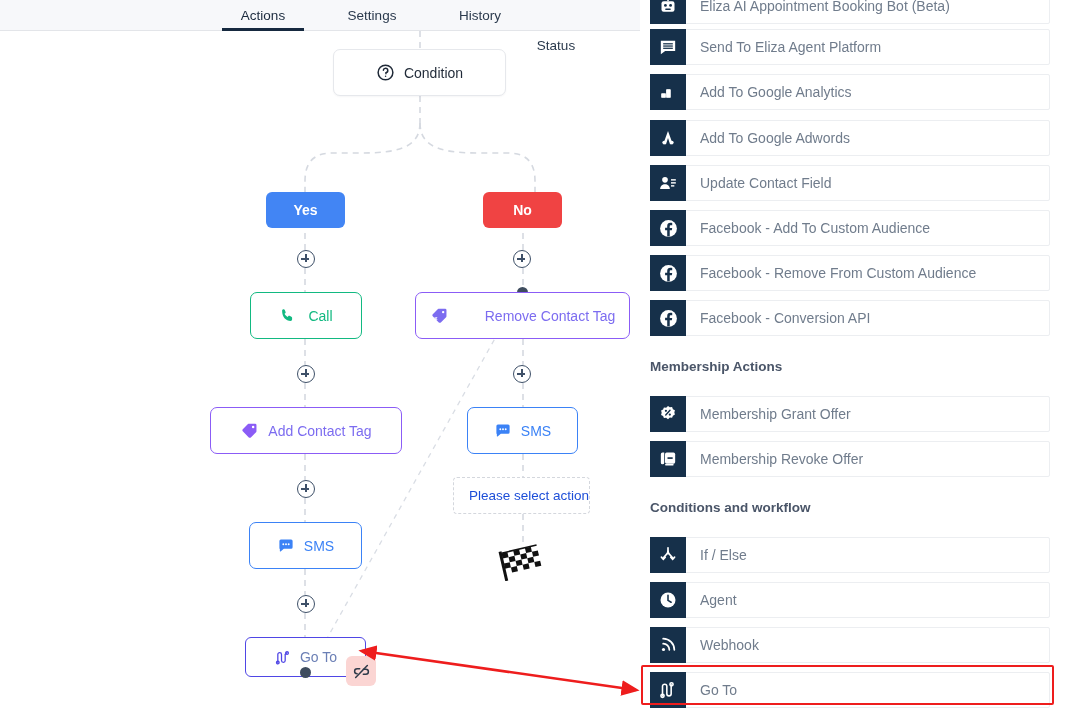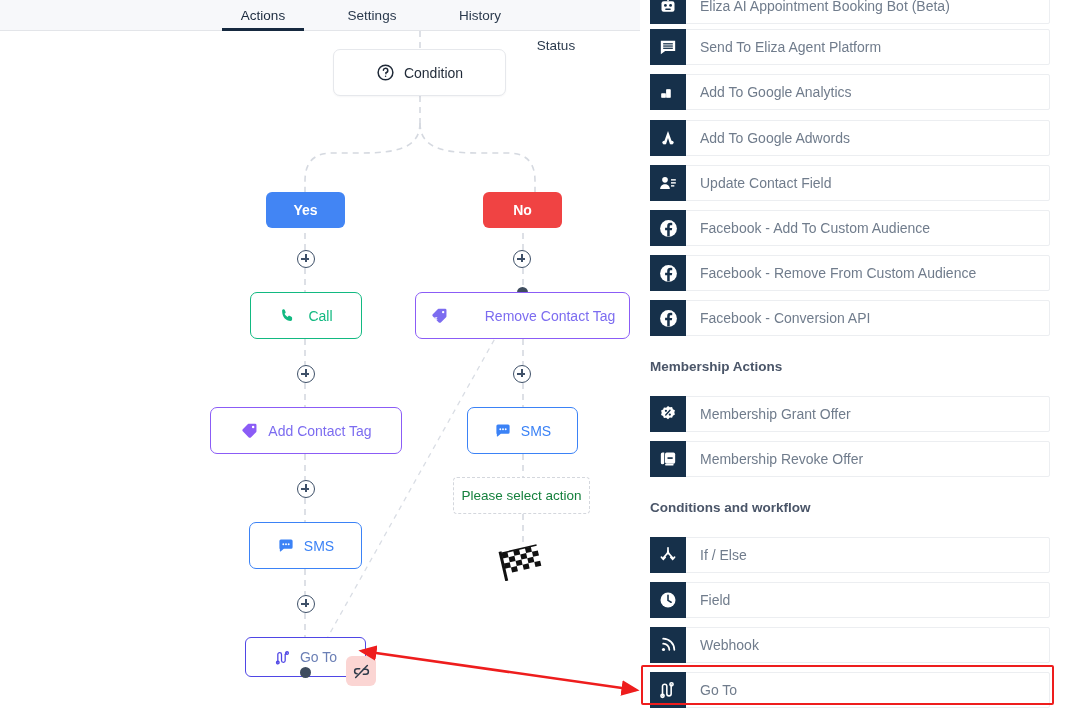--- a/index.html
+++ b/index.html
@@ -133,22 +133,22 @@
   #dot-remove { left: 517px; top: 287px; }
   #dot-goto   { left: 300px; top: 667px; }
 
   
   #placeholder {
     position: absolute; left: 453px; top: 477px;
     width: 137px; height: 37px;
     border: 1px dashed #d4d7dd;
     border-radius: 4px;
     background: #ffffff;
-    display: flex; align-items: center; justify-content: center;
-    font-size: 13.5px; color: #15803d;
+    display: flex; align-items: center; justify-content: flex-end;
+    font-size: 13.5px; color: #1d4ed8;
   }
 
   
   #finish-flag {
     position: absolute; left: 498px; top: 543px;
     width: 48px; height: 38px;
   }
 
   
   #goto-badge {
@@ -519,21 +519,21 @@
     <span class="label">If / Else</span>
   </div>
 
   <div class="action-row" style="top:582px">
     <span class="badge">
       <svg width="20" height="20" viewBox="0 0 24 24">
         <circle cx="12" cy="12" r="9" fill="#ffffff"></circle>
         <path d="M12 6.4v6.1l3.7 2.2" fill="none" stroke="#16304a" stroke-width="1.9" stroke-linecap="round" stroke-linejoin="round"></path>
       </svg>
     </span>
-    <span class="label">Field</span>
+    <span class="label">Agent</span>
   </div>
 
   <div class="action-row" style="top:627px">
     <span class="badge">
       <svg width="20" height="20" viewBox="0 0 24 24" fill="none" stroke="#ffffff" stroke-width="2.1" stroke-linecap="round">
         <path d="M6.2 4.4c7.4 0 13.4 6 13.4 13.4"></path>
         <path d="M6.2 10.4c4.1 0 7.4 3.3 7.4 7.4"></path>
         <circle cx="6.6" cy="17.4" r="1.9" fill="#ffffff" stroke="none"></circle>
       </svg>
     </span>

